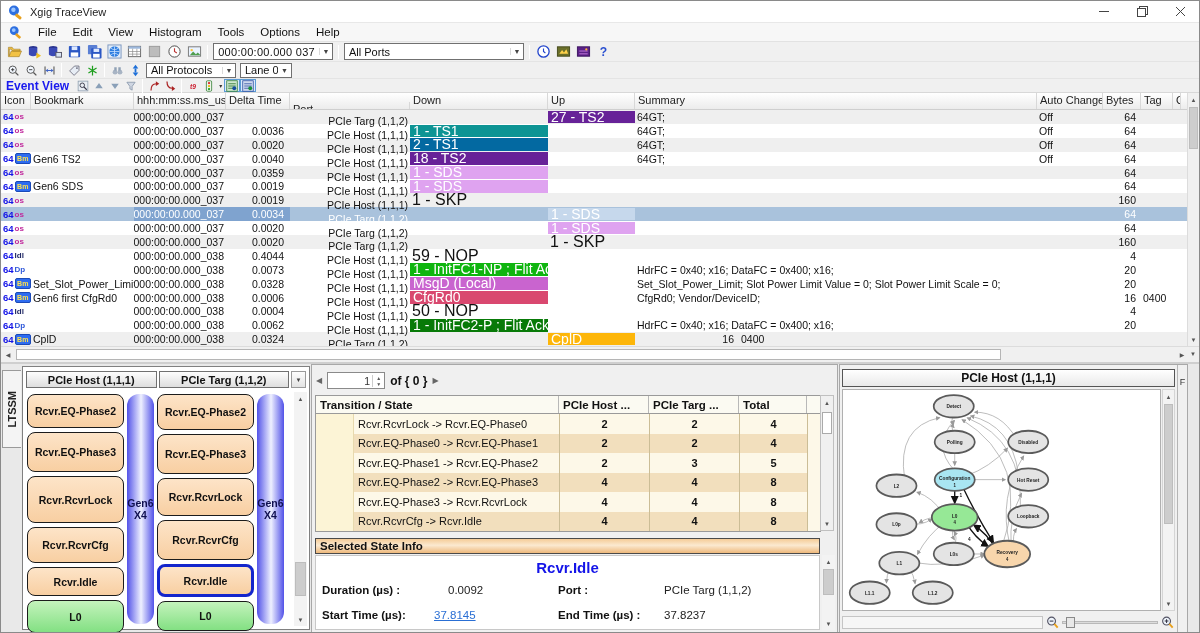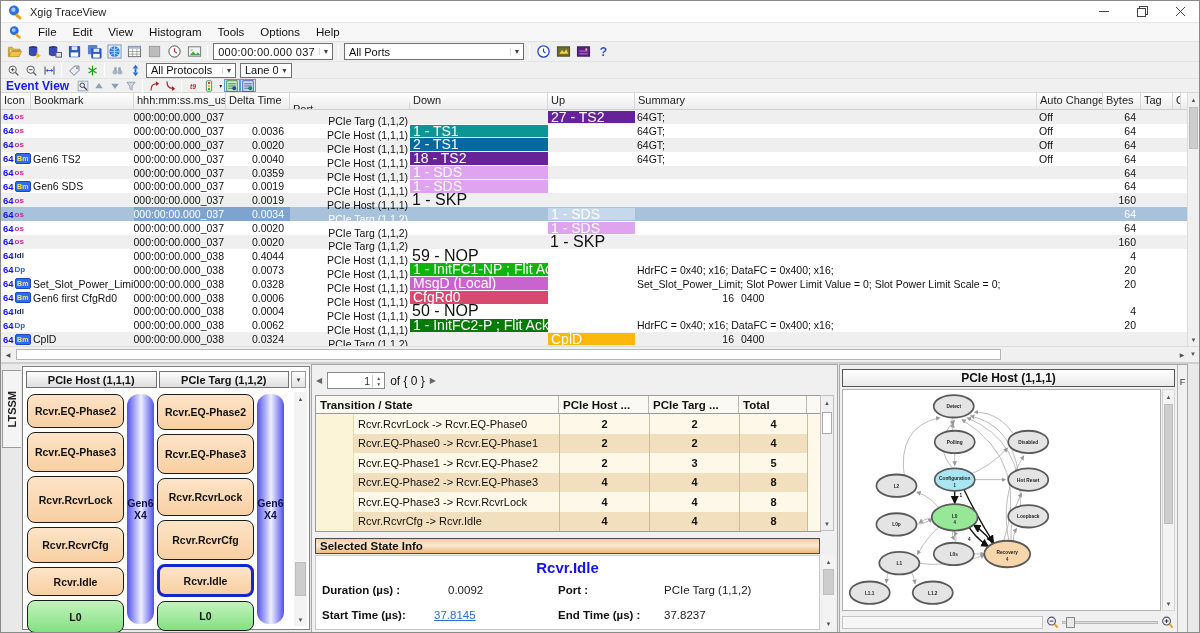--- a/index.html
+++ b/index.html
@@ -91,21 +91,21 @@
   .lt-scroll{position:absolute;right:2px;top:25px;width:13px;bottom:3px;background:#f3f3f3;}
   .lt-scroll .sb-thumb-v{top:170px;height:34px;}
 
   
   .mid-panel{position:absolute;left:310px;top:0;width:527px;height:270px;background:#f0f0f0;border:1px solid #a8a8a8;}
   .navrow{position:absolute;left:4px;top:6px;height:19px;display:flex;align-items:center;gap:5px;}
   .nav-arrow{font-size:8px;color:#666;}
   .spin{width:58px;height:17px;background:#fff;border:1px solid #8a8a8a;display:flex;align-items:center;}
   .spin .sval{flex:1;text-align:right;font-size:10.5px;padding-right:2px;color:#333;}
   .spin .sarr{width:12px;display:flex;flex-direction:column;align-items:center;font-size:5px;color:#555;border-left:1px solid #ccc;}
-  .nav-of{font-size:12px;font-weight:normal;color:#111;}
+  .nav-of{font-size:12px;font-weight:bold;color:#111;}
   .ttable{position:absolute;left:3px;top:30px;width:506px;border:1px solid #9a9a9a;background:#fde047;}
   .tt-head{display:flex;height:18px;background:#fbfaf2;border-bottom:1px solid #9a9a9a;}
   .tt-head .hc{font-size:11.5px;font-weight:bold;color:#111;padding:1px 4px;border-right:1px solid #b8b8b8;display:flex;align-items:center;}
   .tt-row{display:flex;height:19.5px;}
   .tt-row.alt{background:#f2dfbd;}
   .tt-row:not(.alt){background:#fdf8e8;}
   .tt-ind{width:38px;background:#fcf4d6;border-right:1px solid #e7d9ae;}
   .tt-name{width:205px;font-size:11px;color:#111;display:flex;align-items:center;padding-left:4px;white-space:nowrap;overflow:hidden;}
   .tt-num{width:90px;font-size:11px;font-weight:bold;color:#111;display:flex;align-items:center;justify-content:center;border-left:1px solid #cbbd96;}
   .tt-tot{width:68px;}
@@ -693,20 +693,21 @@
             <span class="bdg bdg-Bm">Bm</span>
           </div>
           <div class="cell c1">Gen6 first CfgRd0</div>
           <div class="cell c2 ct">000:00:00.000_038</div>
           <div class="cell c3 cd">0.0006</div>
           <div class="cell c4">PCIe Host (1,1,1)</div>
           <div class="cell c5">
             <span class="chip" style="background: rgb(217, 72, 111);">CfgRd0</span>
           </div>
           <div class="cell c6"></div>
+          <div class="cell c7">CfgRd0; Vendor/DeviceID;</div>
           <div class="cell c8"></div>
           <div class="cell c9">16</div>
           <div class="cell c10">0400</div>
           <div class="cell c11"></div>
         </div>
         <div class="trow">
           <div class="cell c0">
             <span class="num64">64</span>
             <span class="bdg bdg-Idl">Idl</span>
           </div>

